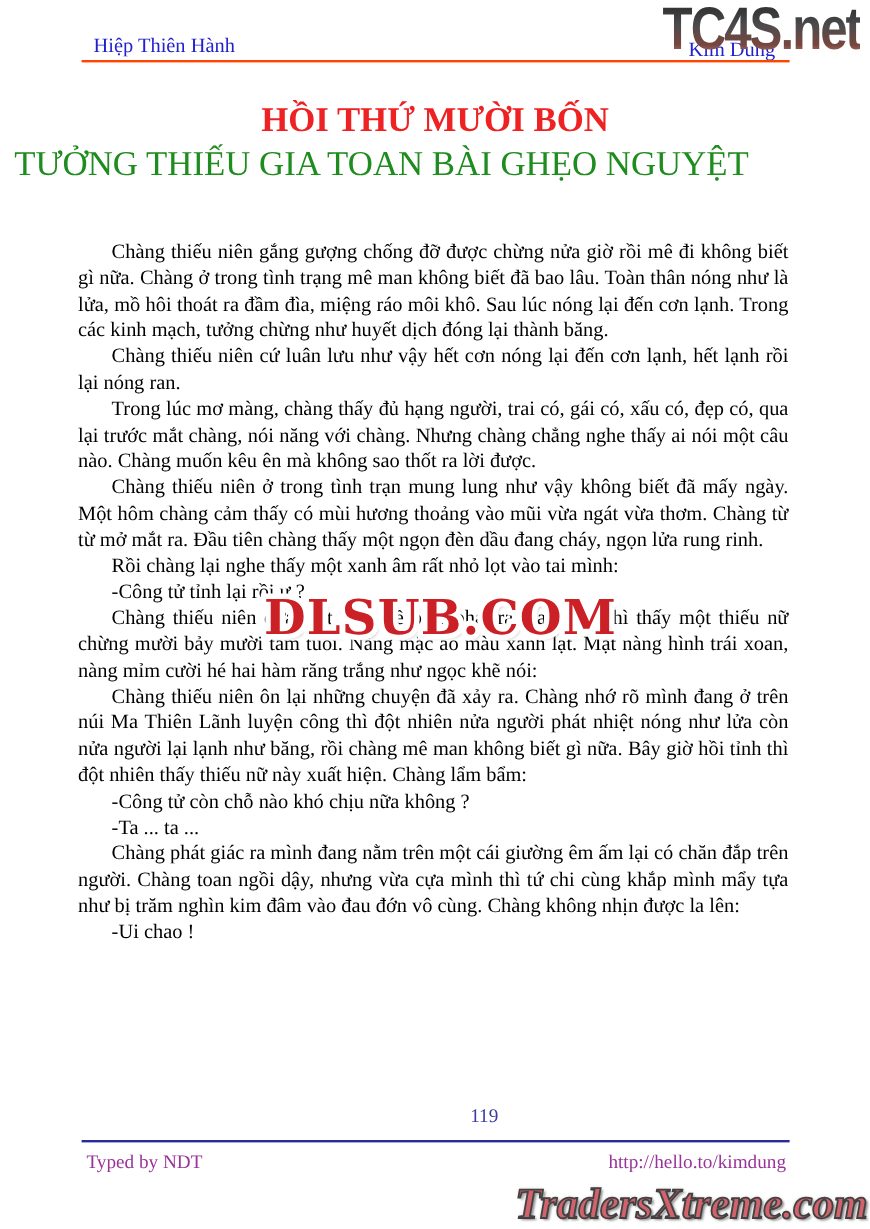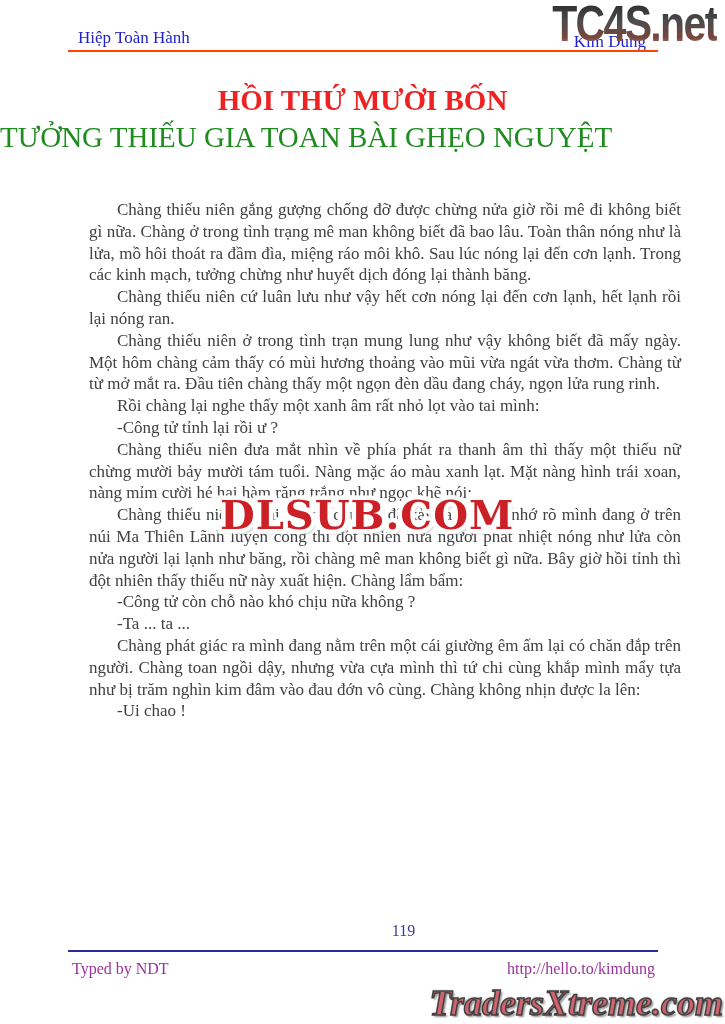--- a/index.html
+++ b/index.html
@@ -33,28 +33,28 @@
     -webkit-background-clip:text;background-clip:text;color:transparent;
   }
   
   .title{
     position:absolute;left:0;top:84px;width:725px;
     text-align:center;
     font-size:29px;font-weight:bold;color:#ee2222;
   }
   .subtitle{
     position:absolute;left:0;top:121px;width:636px;
+    text-align:center;
     font-size:29px;font-weight:normal;color:#1e8c1e;
   }
   
   .body-text{
     position:absolute;left:65px;top:199px;width:592px;
-    font-size:17px;line-height:21.8px;color:#404040;
+    font-size:17px;line-height:21.8px;color:#000000;
     text-align:justify;
-    margin-left:24px;
   }
   .body-text p{margin:0;text-indent:28px;}
   
   .watermark{
     position:absolute;left:220px;top:490px;width:290px;height:52px;
     pointer-events:none;
   }
   .wm-layer{
     position:absolute;left:0;top:0;white-space:nowrap;
     font-family:"DejaVu Serif", serif;
@@ -90,31 +90,32 @@
     color:#d2636d;
     -webkit-text-stroke:1.5px #414141;
     text-shadow:0 0 3px #aaaaaa, 2px 2px 2px #8a8a8a;
   }
 </style>
 </head>
 <body>
 
 <div class="page">
 
-  <div class="hdr-left">Hiệp Toàn Hành</div>
+  <div class="hdr-left">Hiệp Thiên Hành</div>
   <div class="hdr-right">Kim Dung</div>
   <div class="hdr-rule"></div>
   <div class="logo-tc4s">TC4S.net</div>
 
   <div class="title">HỒI THỨ MƯỜI BỐN</div>
   <div class="subtitle">TƯỞNG THIẾU GIA TOAN BÀI GHẸO NGUYỆT</div>
 
   <div class="body-text">
       <p>Chàng thiếu niên gắng gượng chống đỡ được chừng nửa giờ rồi mê đi không biết gì nữa. Chàng ở trong tình trạng mê man không biết đã bao lâu. Toàn thân nóng như là lửa, mồ hôi thoát ra đầm đìa, miệng ráo môi khô. Sau lúc nóng lại đến cơn lạnh. Trong các kinh mạch, tưởng chừng như huyết dịch đóng lại thành băng.</p>
       <p>Chàng thiếu niên cứ luân lưu như vậy hết cơn nóng lại đến cơn lạnh, hết lạnh rồi lại nóng ran.</p>
+      <p>Trong lúc mơ màng, chàng thấy đủ hạng người, trai có, gái có, xấu có, đẹp có, qua lại trước mắt chàng, nói năng với chàng. Nhưng chàng chẳng nghe thấy ai nói một câu nào. Chàng muốn kêu ên mà không sao thốt ra lời được.</p>
       <p>Chàng thiếu niên ở trong tình trạn mung lung như vậy không biết đã mấy ngày. Một hôm chàng cảm thấy có mùi hương thoảng vào mũi vừa ngát vừa thơm. Chàng từ từ mở mắt ra. Đầu tiên chàng thấy một ngọn đèn dầu đang cháy, ngọn lửa rung rinh.</p>
       <p>Rồi chàng lại nghe thấy một xanh âm rất nhỏ lọt vào tai mình:</p>
       <p>-Công tử tỉnh lại rồi ư ?</p>
       <p>Chàng thiếu niên đưa mắt nhìn về phía phát ra thanh âm thì thấy một thiếu nữ chừng mười bảy mười tám tuổi. Nàng mặc áo màu xanh lạt. Mặt nàng hình trái xoan, nàng mỉm cười hé hai hàm răng trắng như ngọc khẽ nói:</p>
       <p>Chàng thiếu niên ôn lại những chuyện đã xảy ra. Chàng nhớ rõ mình đang ở trên núi Ma Thiên Lãnh luyện công thì đột nhiên nửa người phát nhiệt nóng như lửa còn nửa người lại lạnh như băng, rồi chàng mê man không biết gì nữa. Bây giờ hồi tỉnh thì đột nhiên thấy thiếu nữ này xuất hiện. Chàng lẩm bẩm:</p>
       <p>-Công tử còn chỗ nào khó chịu nữa không ?</p>
       <p>-Ta  ... ta ...</p>
       <p>Chàng phát giác ra mình đang nằm trên một cái giường êm ấm lại có chăn đắp trên người. Chàng toan ngồi dậy, nhưng vừa cựa mình thì tứ chi cùng khắp mình mẩy tựa như bị trăm nghìn kim đâm vào đau đớn vô cùng. Chàng không nhịn được la lên:</p>
       <p>-Ui chao !</p>
     </div>

